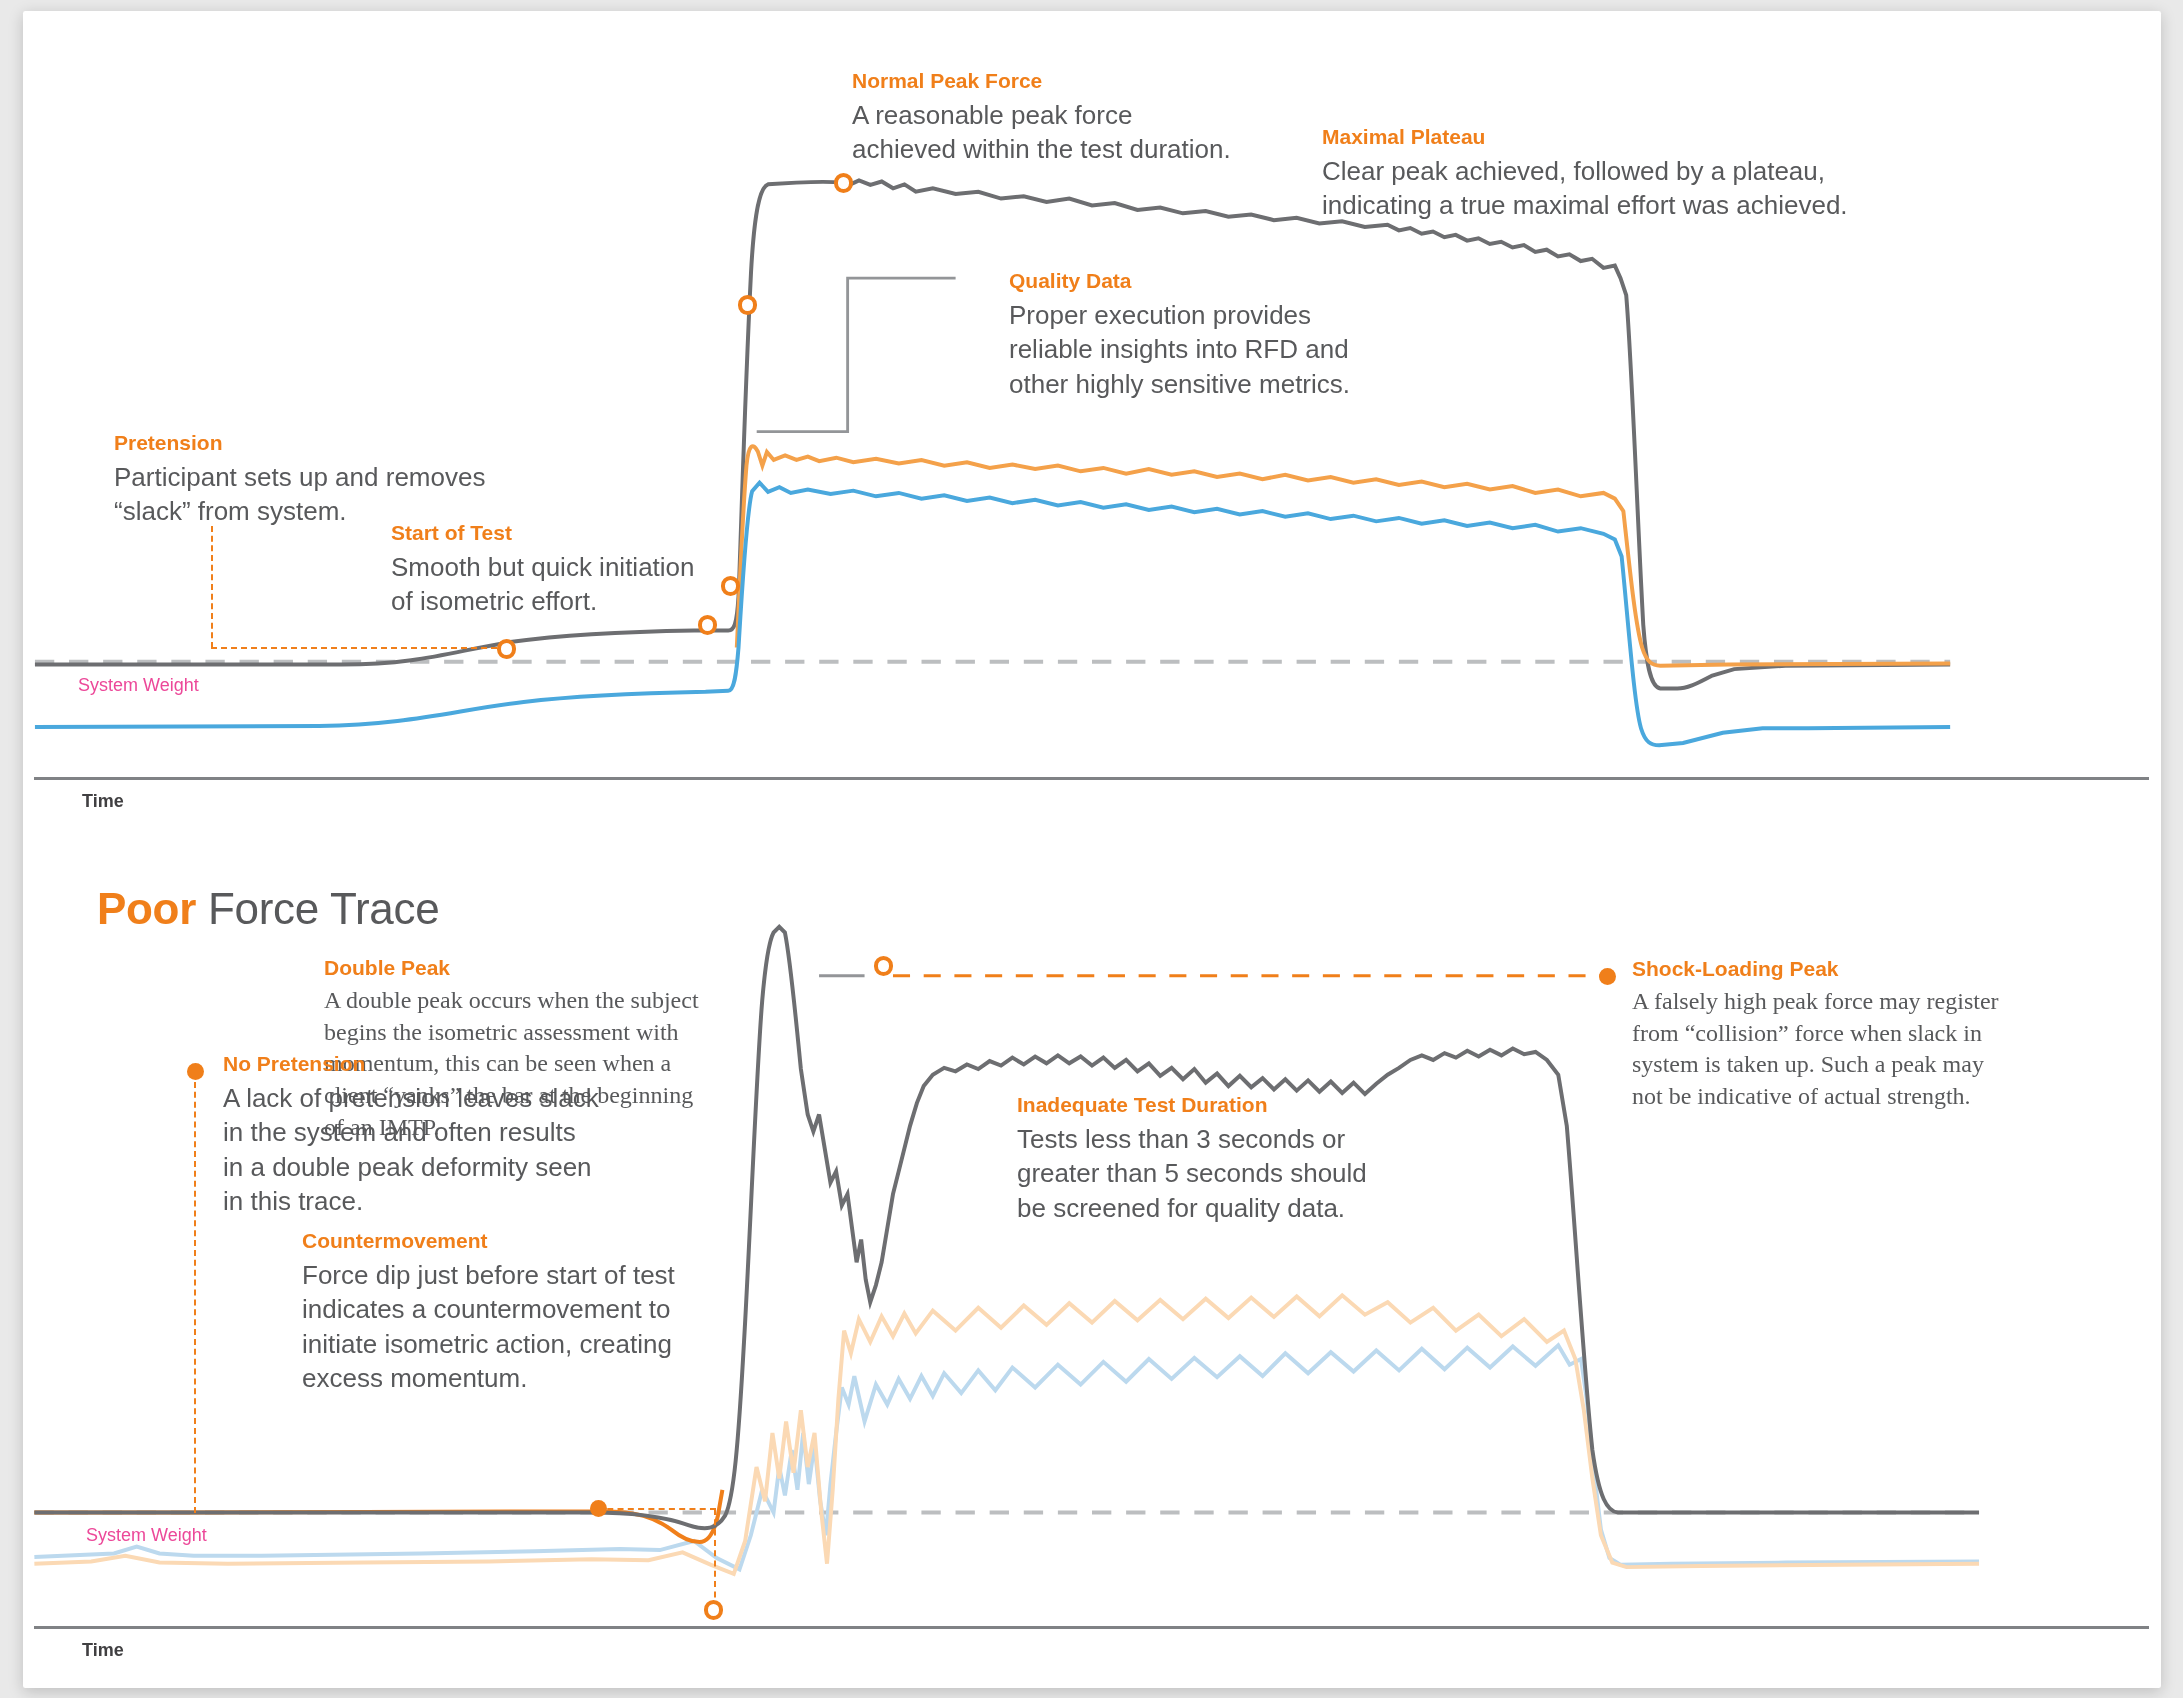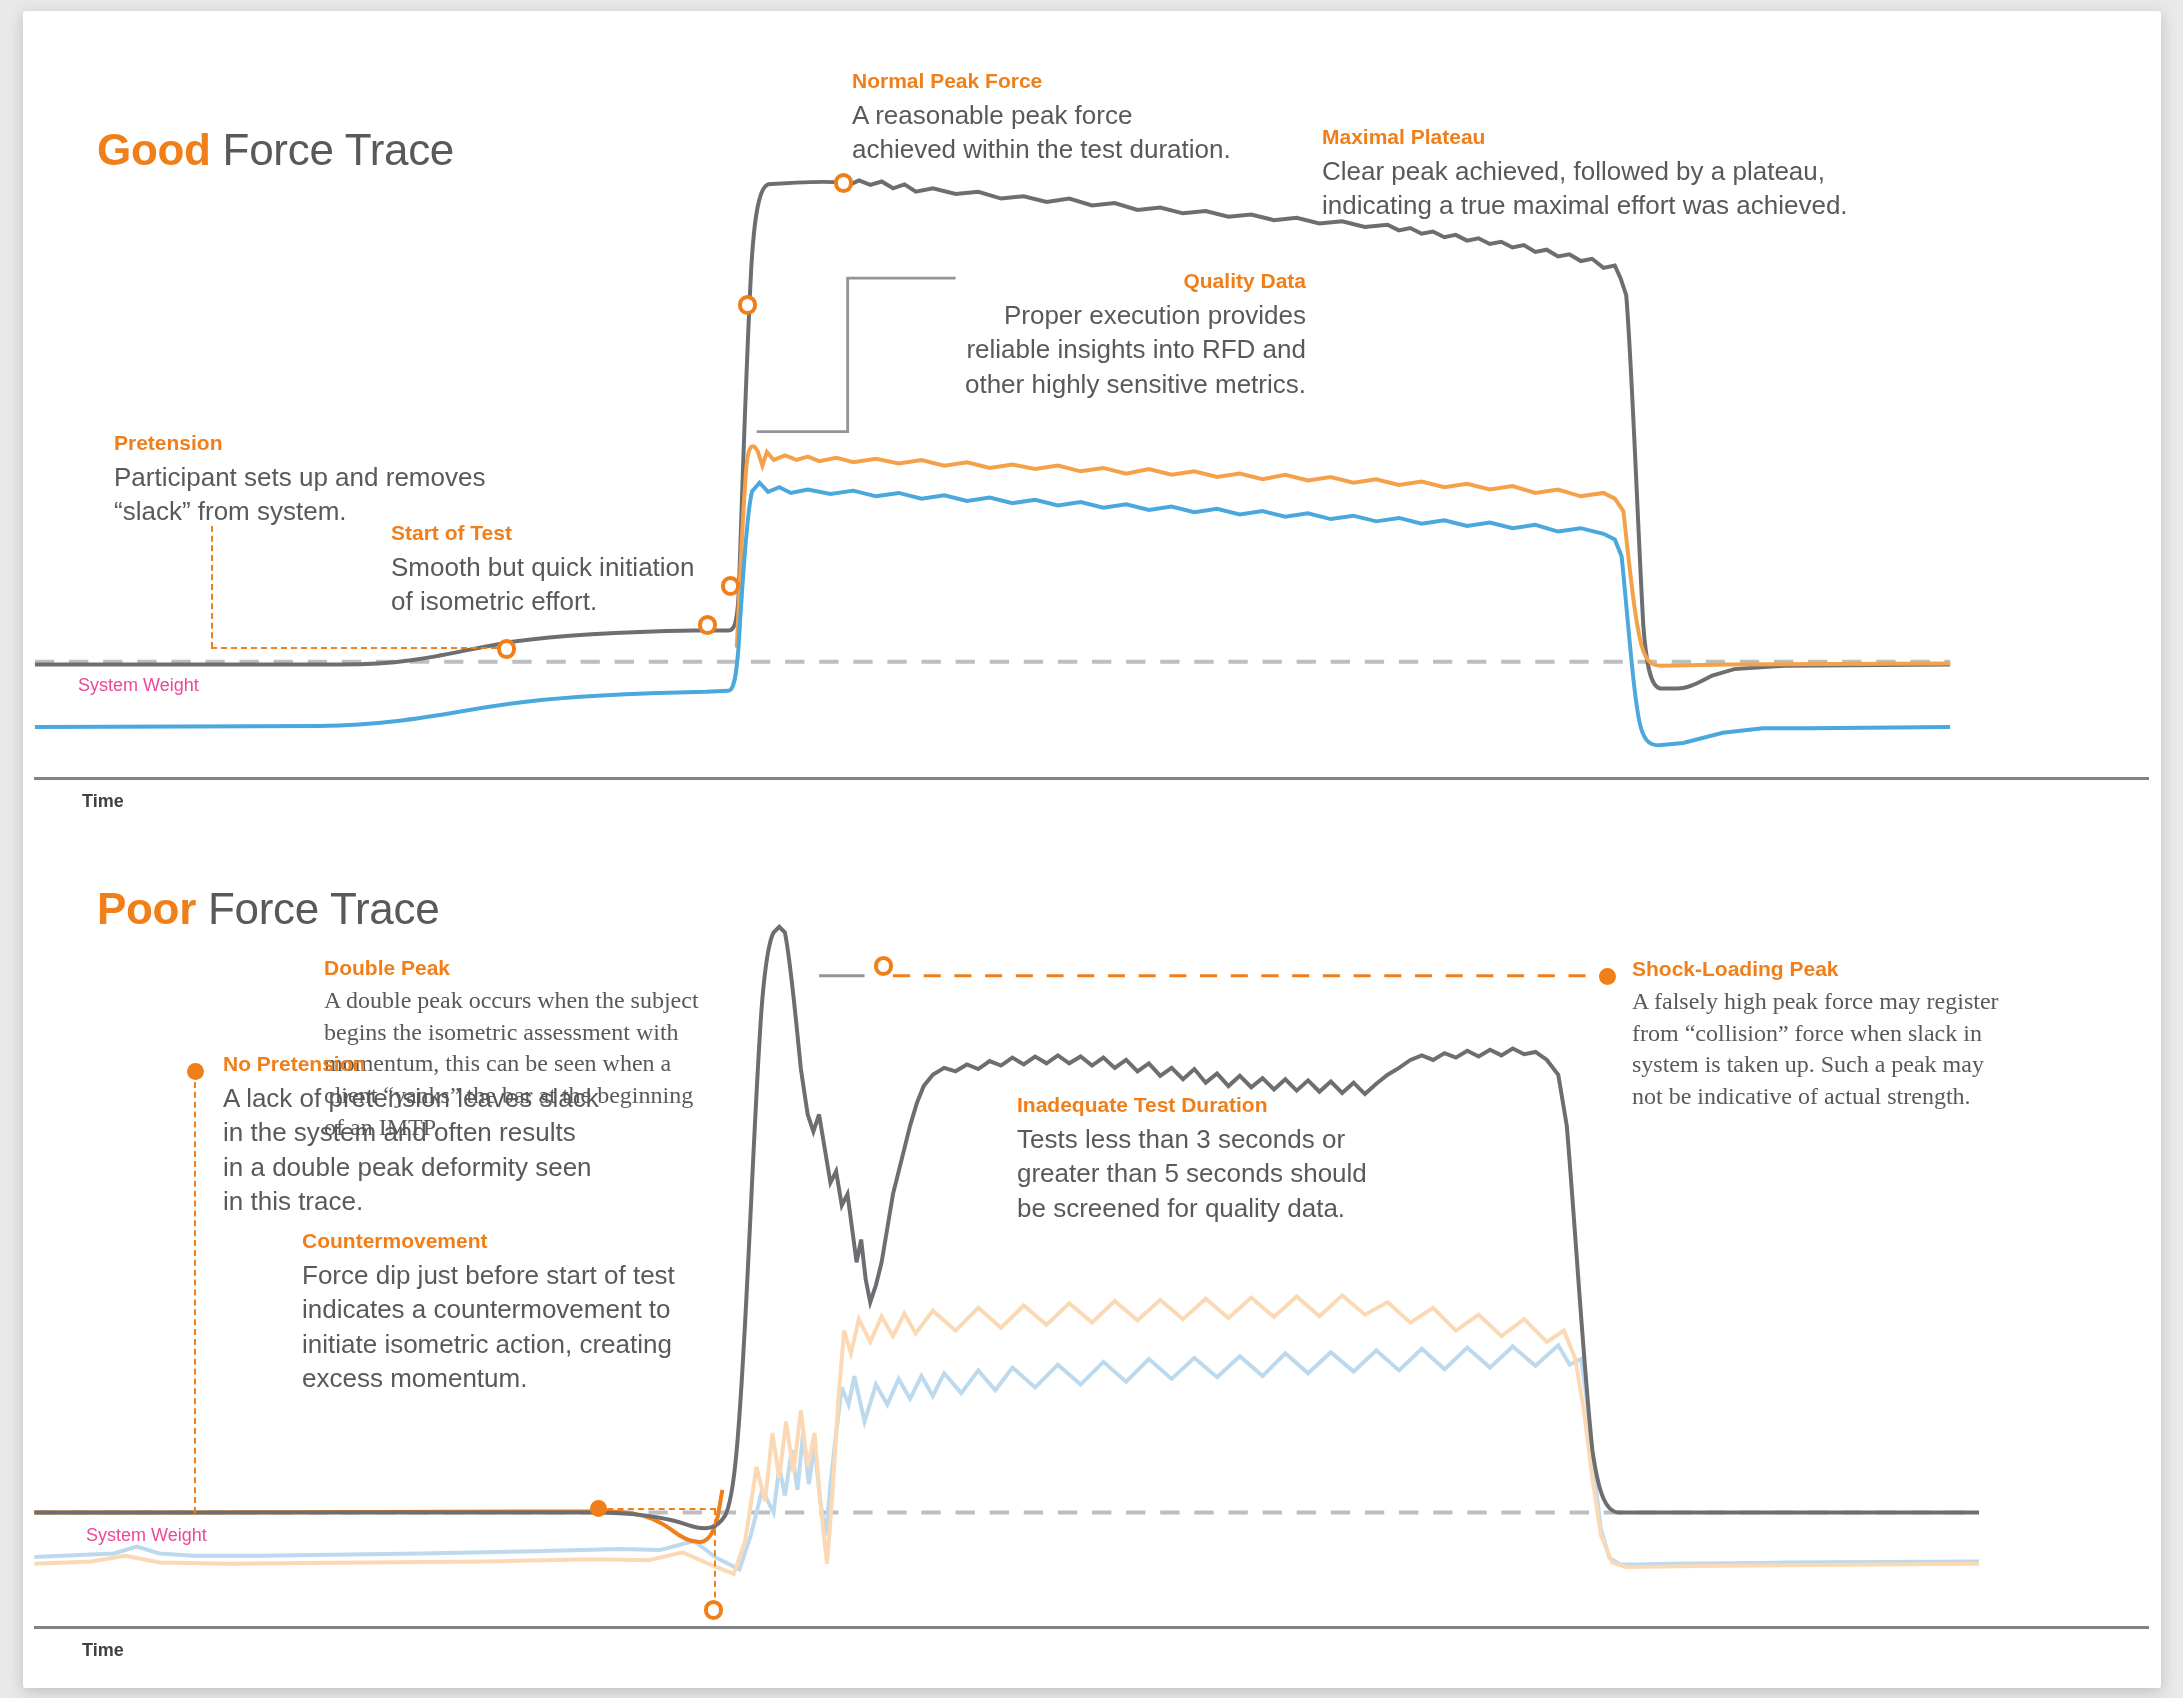--- a/index.html
+++ b/index.html
@@ -31,23 +31,20 @@
 
   svg{position:absolute;left:0;top:0;overflow:visible;}
 </style>
 </head>
 <body>
 
 <div class="page">
 
   <div class="panel panel-good">
 
-    <div class="title" style="left:74px;top:114px;">
-      <span class="hl">Good</span><span> Force Trace</span>
-    </div>
 
     <svg width="2138" height="807" viewBox="0 0 3760 1420">
 
       <line x1="20" y1="1145" x2="3390" y2="1145" stroke="#bcbec0" stroke-width="7" stroke-dasharray="34,26"></line>
 
       <path fill="none" stroke="#6d6e71" stroke-width="7" d="M20,1150 L560,1150 C700,1150 760,1125 860,1110 C960,1096 1060,1092 1180,1090
            L1240,1090 C1250,1090 1255,1080 1258,1030 C1262,940 1268,700 1280,460
            C1286,350 1296,310 1310,305 L1360,302 C1400,300 1420,300 1440,302
            L1455,305 L1470,298 L1490,306 L1510,300 L1530,312 L1550,305 L1570,318
            L1600,312 L1640,322 L1680,318 L1720,330 L1760,326 L1800,336 L1840,330
@@ -103,21 +100,21 @@
       <p class="ann-b" style="white-space:pre-line;">Smooth but quick initiation
 of isometric effort.</p>
     </div>
 
     <div class="ann" style="left:829px;top:57px;width:455px;">
       <p class="ann-h">Normal Peak Force</p>
       <p class="ann-b" style="white-space:pre-line;">A reasonable peak force
 achieved within the test duration.</p>
     </div>
 
-    <div class="ann" style="left:885px;top:257px;width:398px;text-align:right;">
+    <div class="ann" style="left:986px;top:257px;width:398px;">
       <p class="ann-h">Quality Data</p>
       <p class="ann-b" style="white-space:pre-line;">Proper execution provides
 reliable insights into RFD and
 other highly sensitive metrics.</p>
     </div>
 
     <div class="ann" style="left:1299px;top:113px;width:546px;">
       <p class="ann-h">Maximal Plateau</p>
       <p class="ann-b" style="white-space:pre-line;">Clear peak achieved, followed by a plateau,
 indicating a true maximal effort was achieved.</p>

